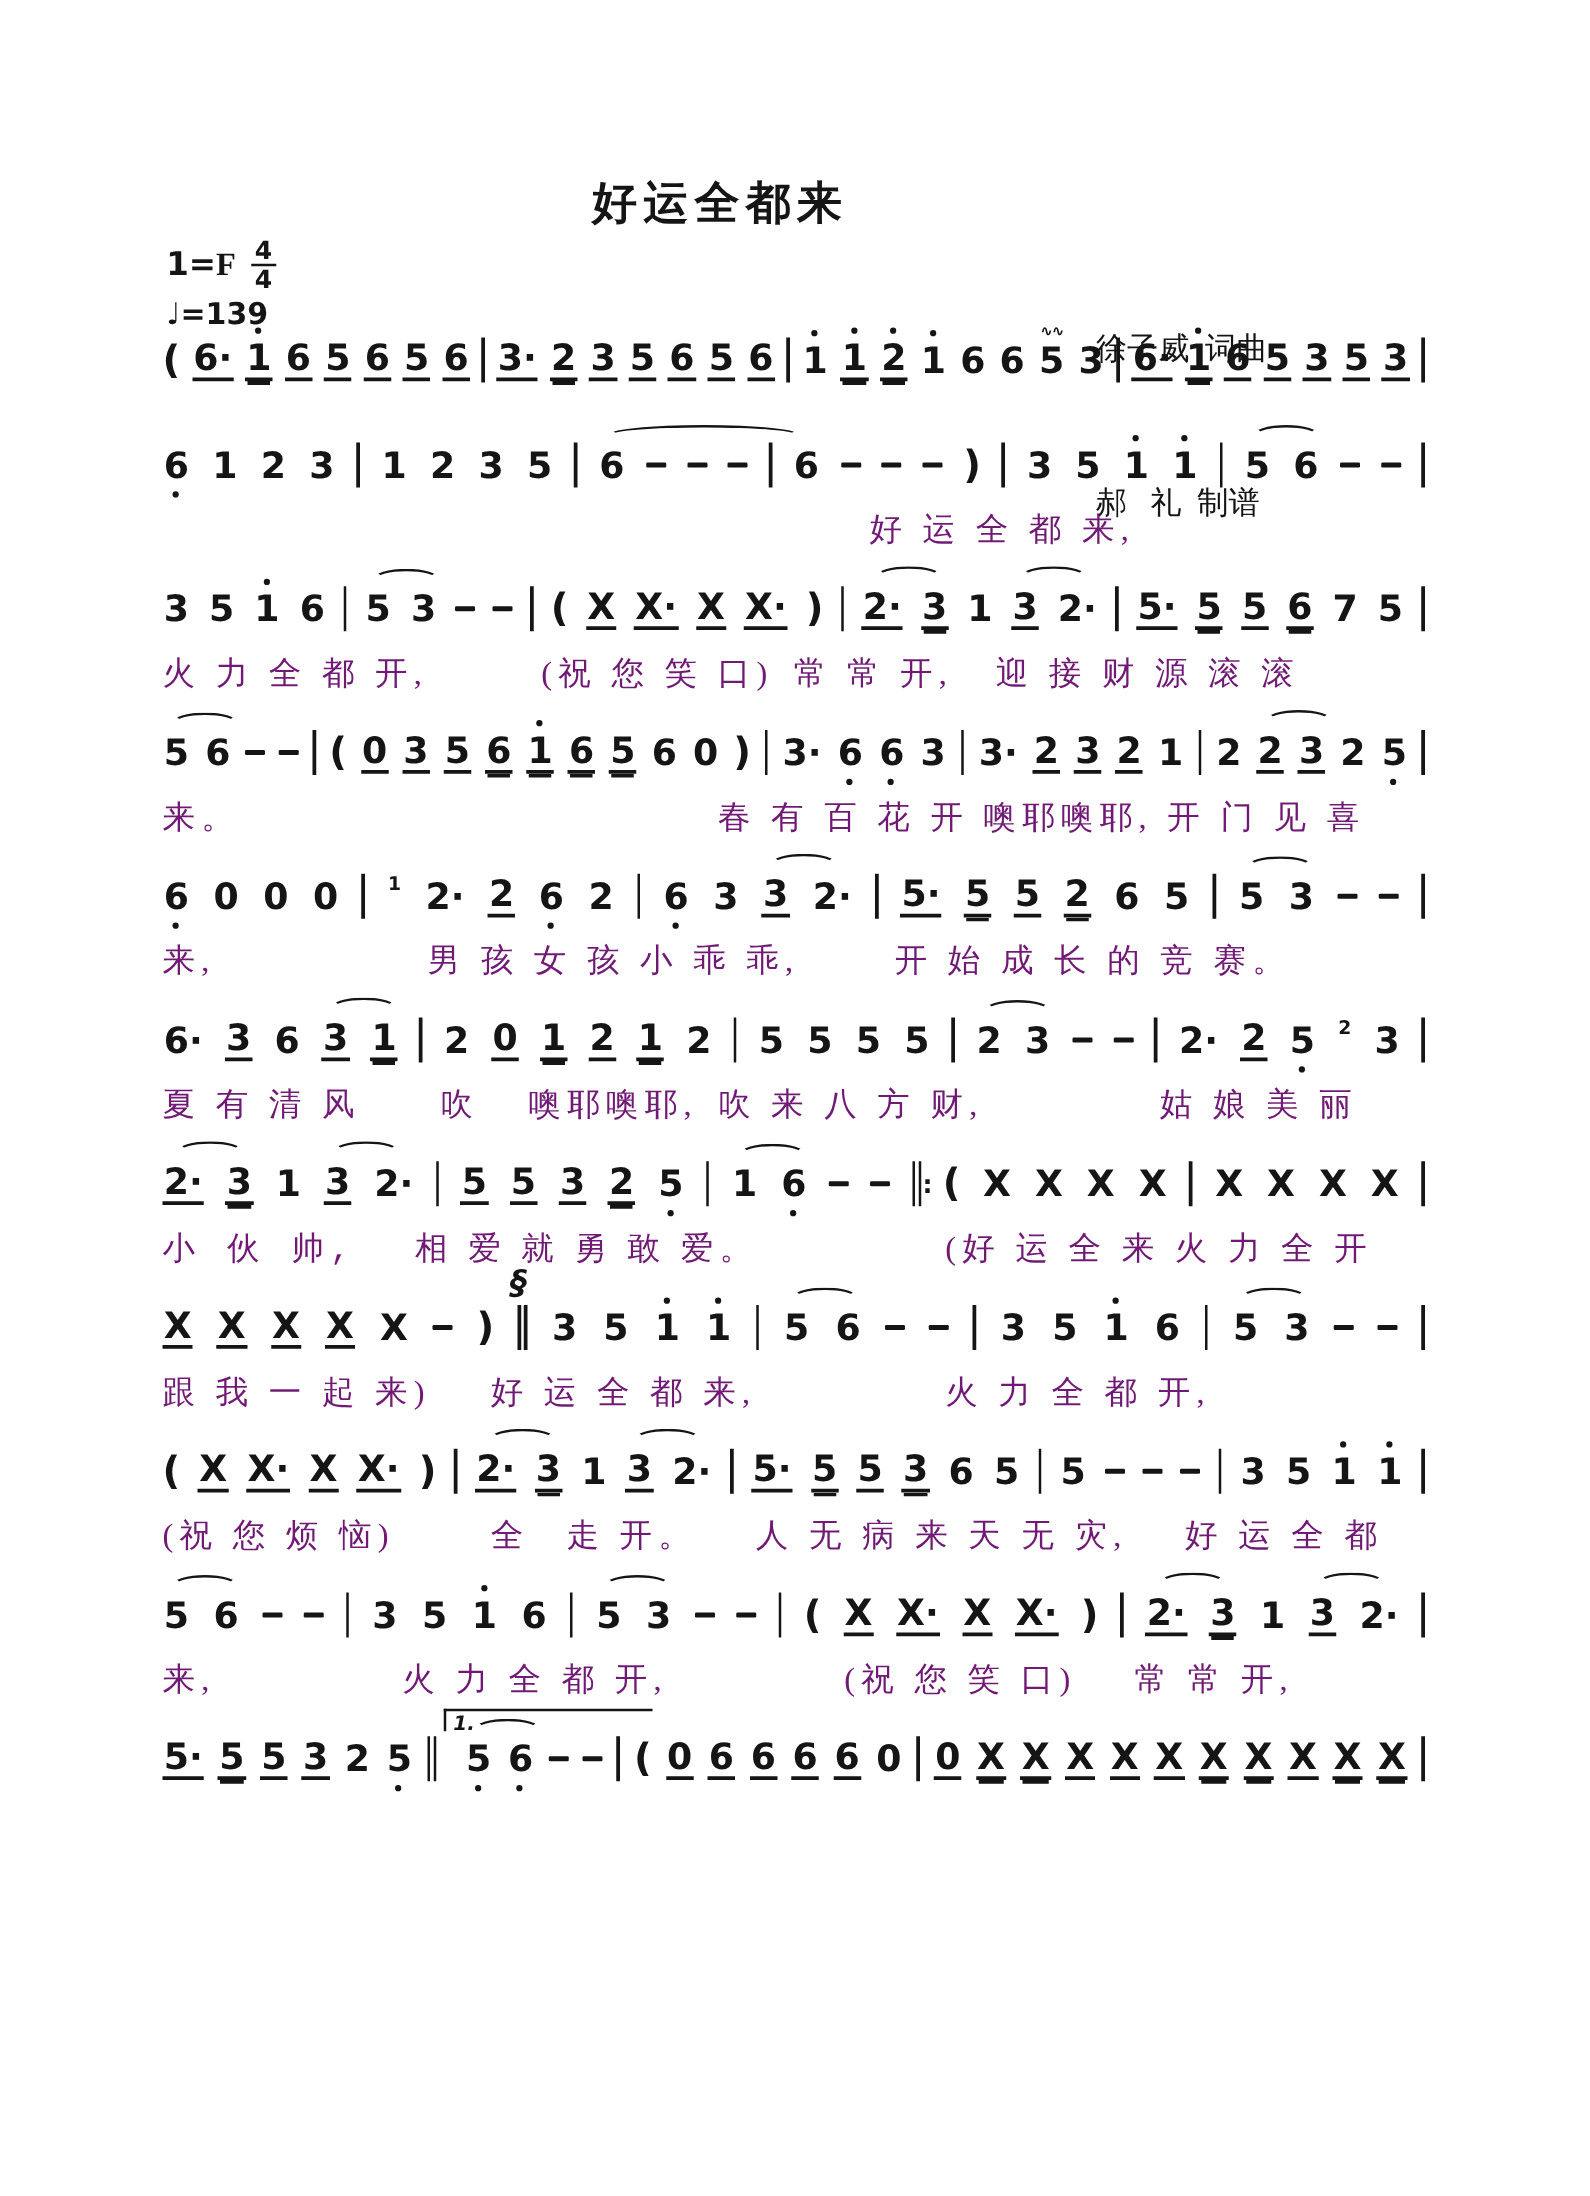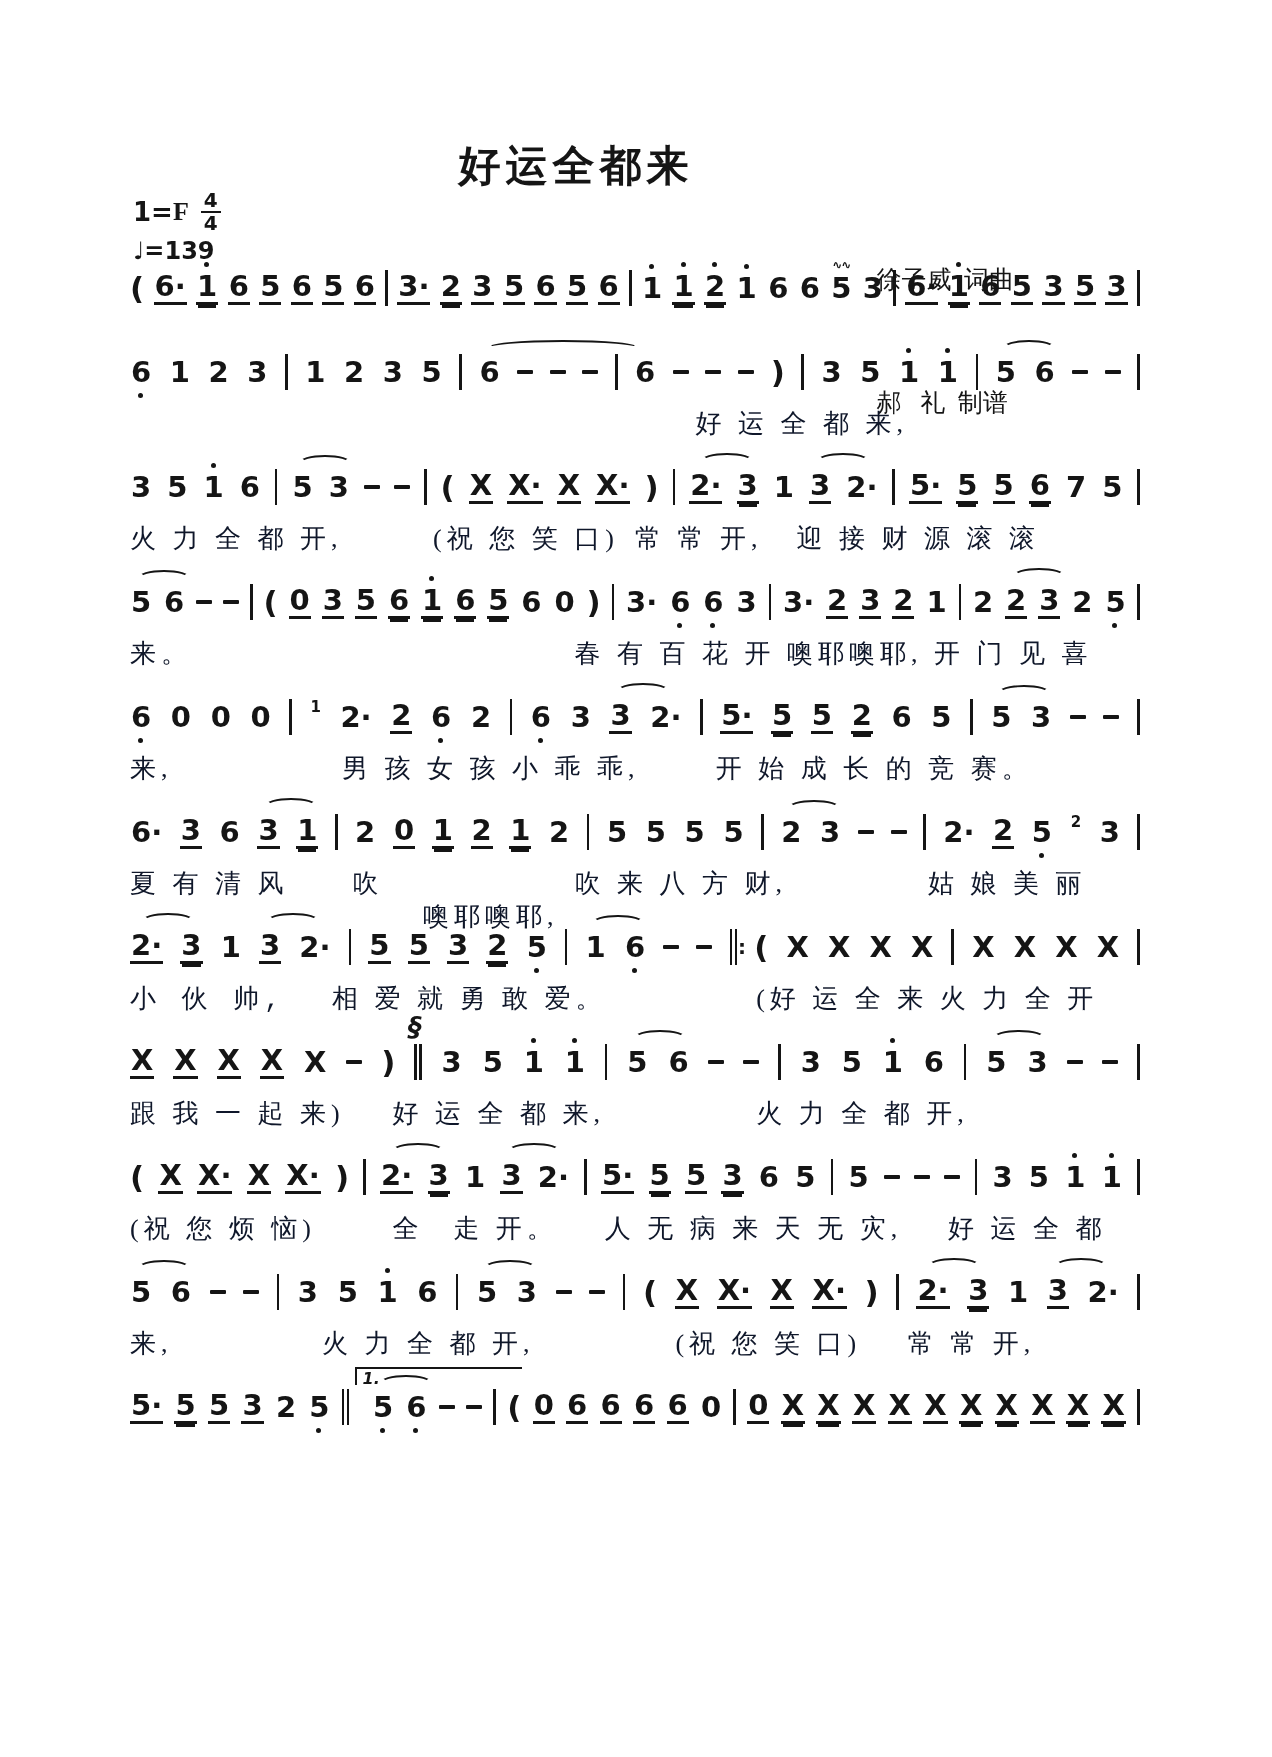--- a/index.html
+++ b/index.html
@@ -1,19 +1,19 @@
 <!DOCTYPE html>
 <html><head>
 <meta charset="utf-8">
 <style>
   html,body{margin:0;padding:0;background:#e8e8e8;}
   .page{position:relative;width:1272px;height:1757px;background:#ffffff;margin:0 auto;
         font-family:"DejaVu Sans","Liberation Sans",sans-serif;color:#151515;overflow:hidden;}
   .title{position:absolute;left:0;right:120px;top:138px;text-align:center;
-         font-size:42px;font-weight:700;letter-spacing:5px;}
+         font-size:36px;font-weight:700;letter-spacing:5px;}
   .credits{position:absolute;top:176px;right:258px;font-size:25px;line-height:1.65;
            font-family:"Liberation Serif","DejaVu Serif",serif;white-space:pre;}
   .meta{position:absolute;top:190px;left:133px;font-weight:700;font-size:26px;}
   .keyline{display:flex;align-items:center;}
   .frac{display:inline-block;margin-left:12px;text-align:center;font-size:20px;line-height:1;}
   .frac b{display:block;}
   .frac .ftop{border-bottom:2px solid #151515;padding:0 3px 1px;}
   .tempoline{margin-top:4px;font-size:24px;font-weight:600;}
   .score{position:absolute;left:130px;top:262px;width:1010px;}
   .system{margin-bottom:17px;}
@@ -35,21 +35,21 @@
   .bl.dbl{box-shadow:5px 0 0 #151515;margin-right:5px;}
   .rdots{position:absolute;right:-14px;top:50%;transform:translateY(-50%);
          font-weight:700;font-size:20px;font-style:normal;}
   .segno{position:absolute;left:-6px;bottom:38px;font-size:27px;font-weight:700;font-style:italic;}
   .paren{font-size:31px;font-weight:600;}
   .volta{position:relative;width:0;height:36px;}
   .vbox{position:absolute;left:-6px;bottom:40px;width:165px;height:16px;
         border-left:2.5px solid #151515;border-top:2.5px solid #151515;}
   .vbox em{position:absolute;left:6px;top:0px;font-size:16px;font-weight:700;font-style:italic;}
   .lrow{position:relative;height:38px;margin-top:8px;
-        font-family:"Liberation Serif","DejaVu Serif",serif;font-size:26px;color:#0f172a;}
+        font-family:"Liberation Serif","DejaVu Serif",serif;font-size:26px;color:#701a75;}
   .lyr{position:absolute;top:0;white-space:nowrap;letter-spacing:5px;}
 </style>
 </head>
 <body>
 
 <div class="page">
   <div class="title">好运全都来</div>
 
   <div class="credits">
     <div>徐子威  词曲</div>
@@ -294,21 +294,21 @@
           <span class="n">2·</span>
           <span class="n u1">2</span>
           <span class="n db">5</span>
           <span class="grace n">2</span>
           <span class="n">3</span>
           <span class="bl"></span>
         </div>
         <div class="lrow">
           <span class="lyr" style="left: 0%;">夏 有 清 风</span>
           <span class="lyr" style="left: 22%;">吹</span>
-          <span class="lyr" style="left: 29%; margin-top: 33px;">噢耶噢耶,</span>
+          <span class="lyr" style="left: 29%;">噢耶噢耶,</span>
           <span class="lyr" style="left: 44%;">吹 来 八 方 财,</span>
           <span class="lyr" style="left: 79%;">姑 娘 美 丽</span>
         </div>
       </div>
       <div class="system">
         <div class="nrow">
           <span class="n u1"><i class="arc w1"></i>2·</span>
           <span class="n u2">3</span>
           <span class="n">1</span>
           <span class="n u1"><i class="arc w1"></i>3</span>

